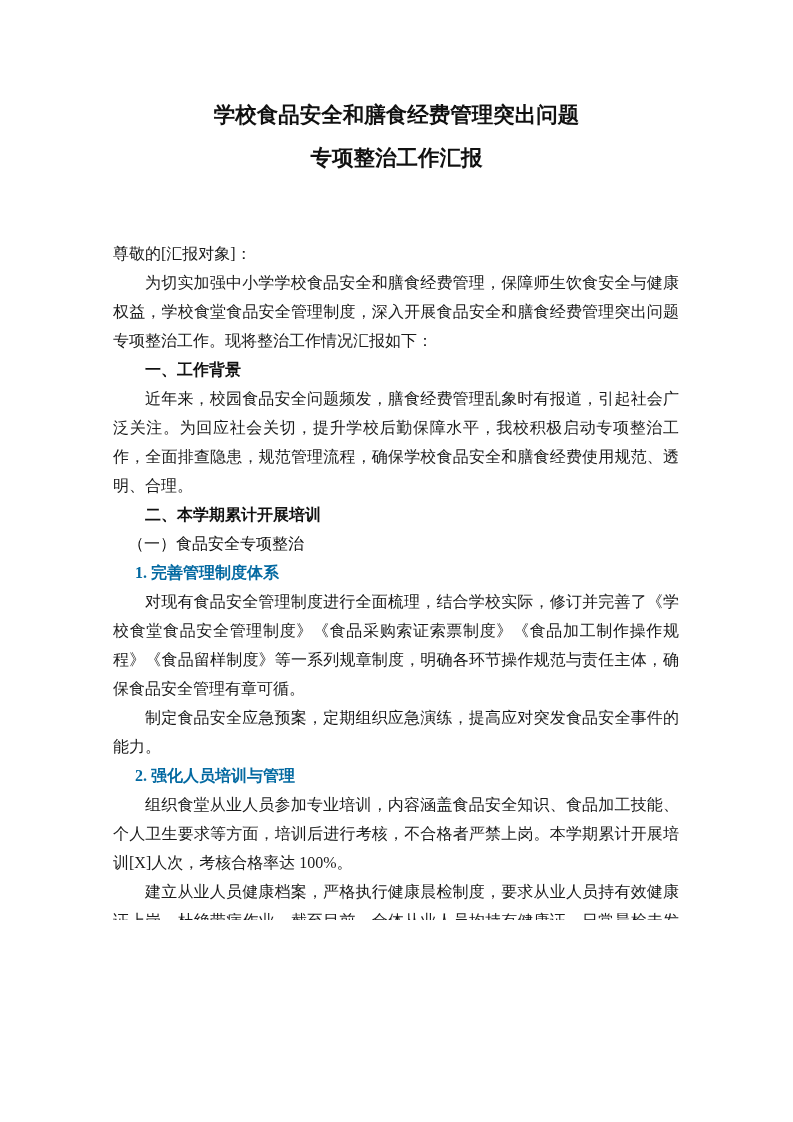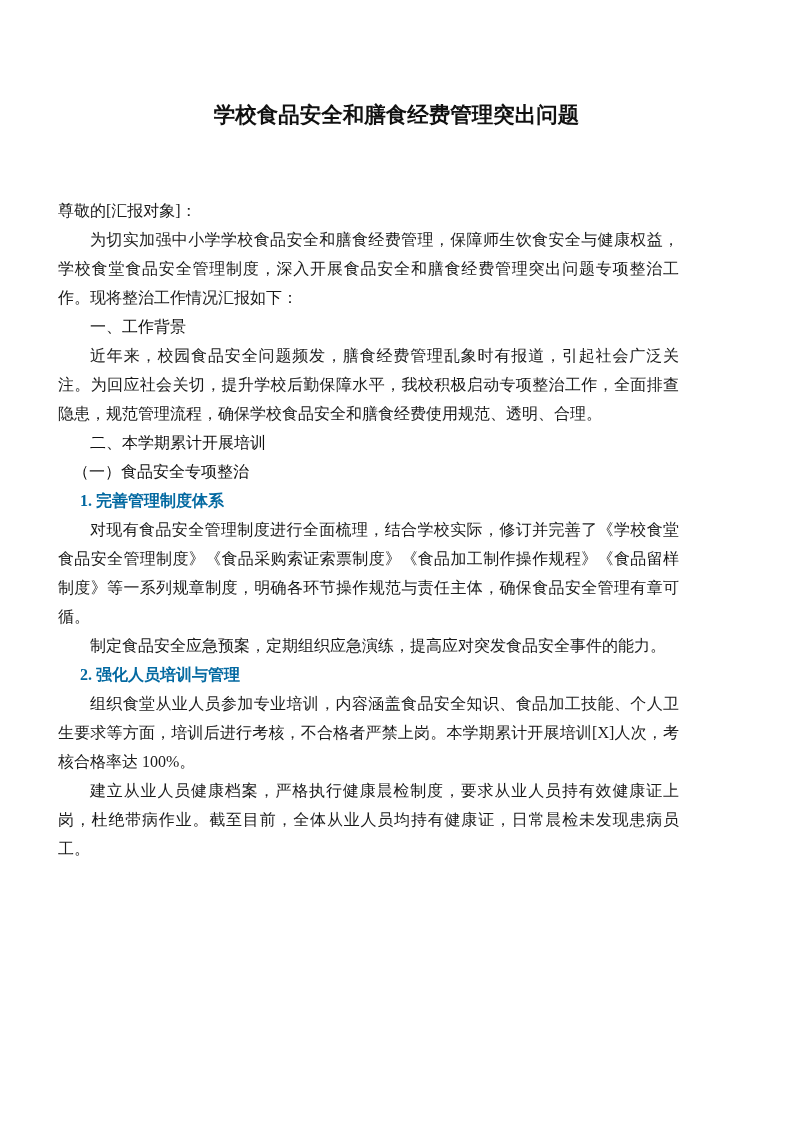--- a/index.html
+++ b/index.html
@@ -18,58 +18,59 @@
   }
   .doc-title {
     margin: 94px 113px 0 113px;
     text-align: center;
     font-weight: bold;
     font-size: 21.5px;
     line-height: 43px;
     color: #111111;
   }
   .doc-body {
-    margin: 59px 114px 0 58px;
+    margin: 59px 114px 0 113px;
     font-size: 16px;
     line-height: 29px;
     text-align: justify;
     text-justify: inter-ideograph;
   }
   .blk {
     margin: 0;
     padding: 0;
   }
   .blk-salutation {
     text-indent: 0;
   }
   .blk-para {
     text-indent: 32px;
   }
   .blk-h1 {
-    font-weight: normal;
+    font-weight: bold;
     text-indent: 32px;
     color: #111111;
   }
   .blk-h2 {
     font-weight: normal;
     text-indent: 15px;
     color: #111111;
   }
   .blk-h3 {
     font-weight: bold;
     text-indent: 22px;
     color: #0369a1;
   }
 </style>
 </head>
 <body>
 
 <div class="page">
   <div class="doc-title">
     <div>学校食品安全和膳食经费管理突出问题</div>
+    <div>专项整治工作汇报</div>
   </div>
   <div class="doc-body">
       <div class="blk blk-salutation">尊敬的[汇报对象]：</div>
       <div class="blk blk-para">为切实加强中小学学校食品安全和膳食经费管理，保障师生饮食安全与健康权益，学校食堂食品安全管理制度，深入开展食品安全和膳食经费管理突出问题专项整治工作。现将整治工作情况汇报如下：</div>
       <div class="blk blk-h1">一、工作背景</div>
       <div class="blk blk-para">近年来，校园食品安全问题频发，膳食经费管理乱象时有报道，引起社会广泛关注。为回应社会关切，提升学校后勤保障水平，我校积极启动专项整治工作，全面排查隐患，规范管理流程，确保学校食品安全和膳食经费使用规范、透明、合理。</div>
       <div class="blk blk-h1">二、本学期累计开展培训</div>
       <div class="blk blk-h2">（一）食品安全专项整治</div>
       <div class="blk blk-h3">1. 完善管理制度体系</div>
       <div class="blk blk-para">对现有食品安全管理制度进行全面梳理，结合学校实际，修订并完善了《学校食堂食品安全管理制度》《食品采购索证索票制度》《食品加工制作操作规程》《食品留样制度》等一系列规章制度，明确各环节操作规范与责任主体，确保食品安全管理有章可循。</div>

